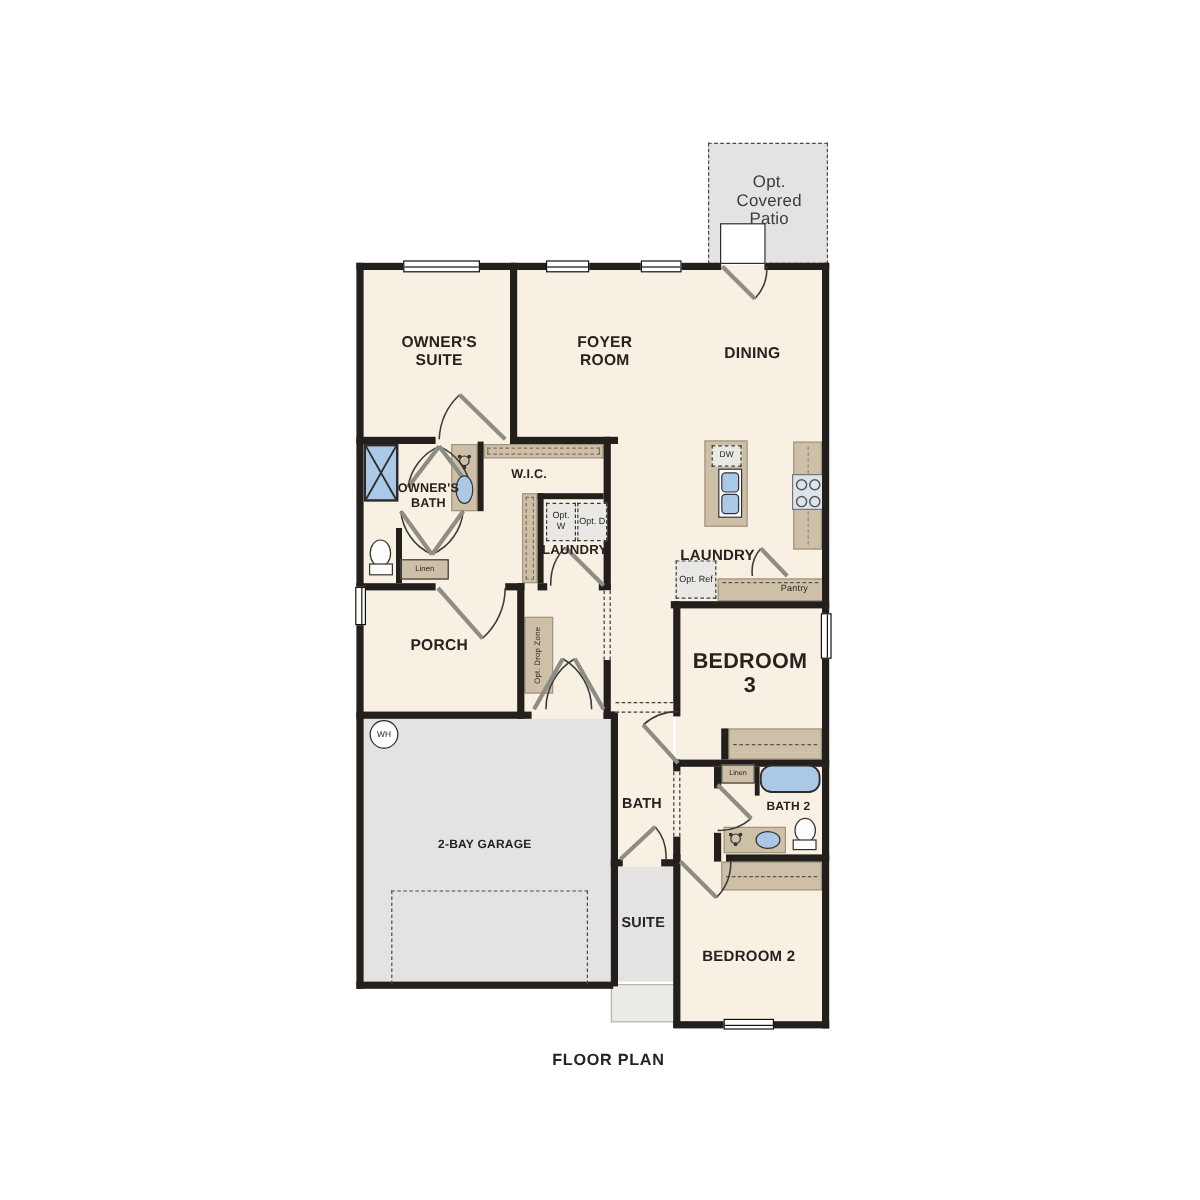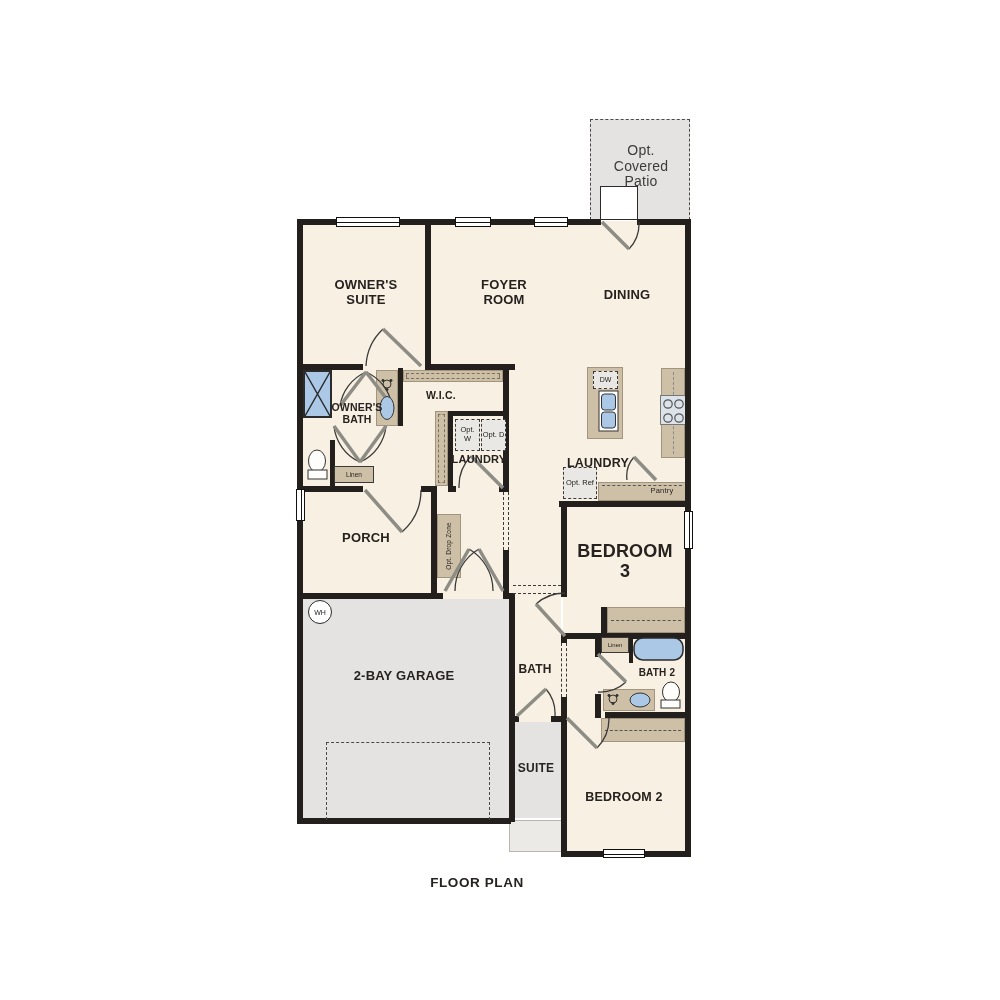--- a/index.html
+++ b/index.html
@@ -204,20 +204,20 @@
   <div class="lbl" style="left:504px;top:293px;width:60px;font-size:13px">FOYER ROOM</div>
   <div class="lbl" style="left:627px;top:295px;width:80px;font-size:13px">DINING</div>
   <div class="lbl" style="left:357px;top:414px;width:76px;font-size:10.5px">OWNER'S BATH</div>
   <div class="lbl" style="left:441px;top:396px;width:60px;font-size:10.5px">W.I.C.</div>
   <div class="lbl" style="left:479px;top:459px;width:90px;font-size:11px">LAUNDRY</div>
   <div class="lbl" style="left:598px;top:463px;width:90px;font-size:12.5px">LAUNDRY</div>
   <div class="lbl" style="left:366px;top:538px;width:90px;font-size:13px">PORCH</div>
   <div class="lbl" style="left:625px;top:561px;width:110px;font-size:18px">BEDROOM 3</div>
   <div class="lbl" style="left:535px;top:670px;width:60px;font-size:12px">BATH</div>
   <div class="lbl" style="left:657px;top:673px;width:42px;font-size:10px">BATH 2</div>
-  <div class="lbl" style="left:404px;top:676px;width:150px;font-size:13px">2-BAY GARAGE</div>
+  <div class="lbl" style="left:404px;top:704px;width:150px;font-size:10px">2-BAY GARAGE</div>
   <div class="lbl" style="left:536px;top:769px;width:60px;font-size:12px">SUITE</div>
   <div class="lbl" style="left:624px;top:797px;width:110px;font-size:12.5px">BEDROOM 2</div>
   <div class="lbl sm" style="left:662px;top:491px;width:44px;font-size:7.5px">Pantry</div>
   <div class="lbl sm" style="left:449px;top:546px;width:62px;font-size:6.5px;transform:translate(-50%,-50%) rotate(-90deg)">Opt. Drop Zone</div>
-  <div class="lbl" style="left:477px;top:883px;width:160px;font-size:13.5px;letter-spacing:.6px">FLOOR PLAN</div>
+  <div class="lbl" style="left:507px;top:883px;width:160px;font-size:13.5px;letter-spacing:.6px">FLOOR PLAN</div>
 
 </div>
 
 </body></html>

